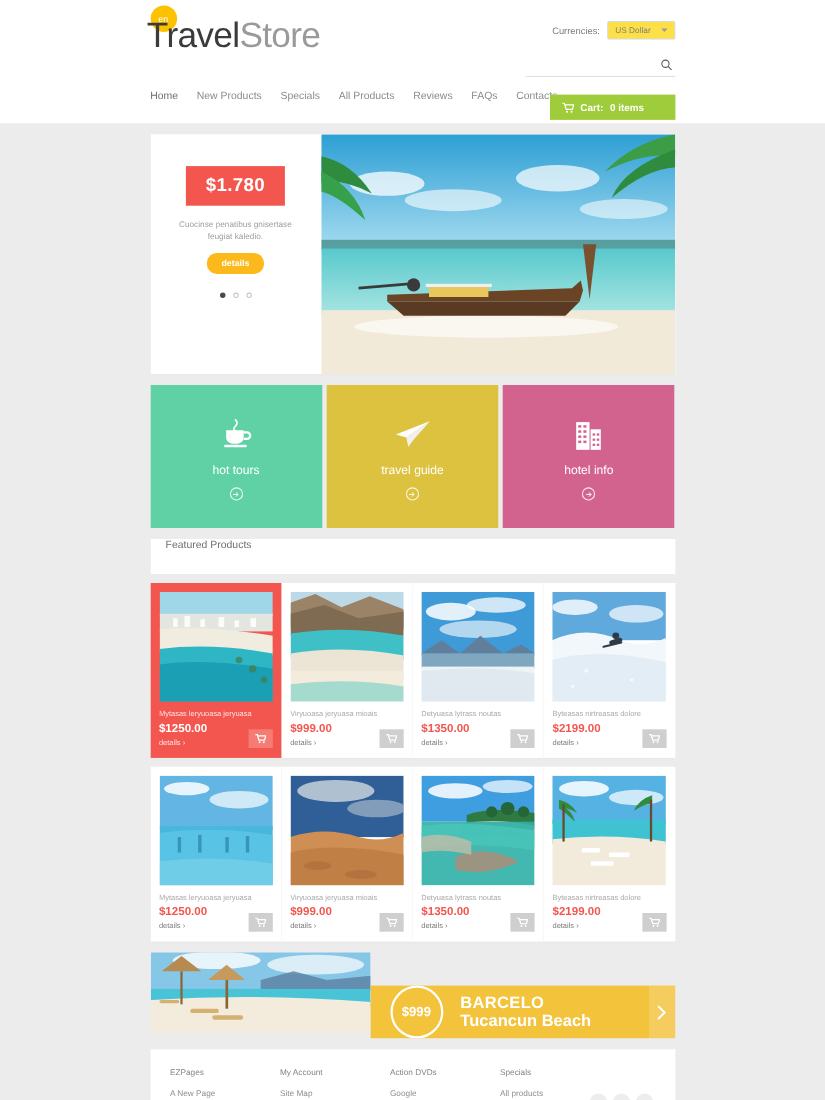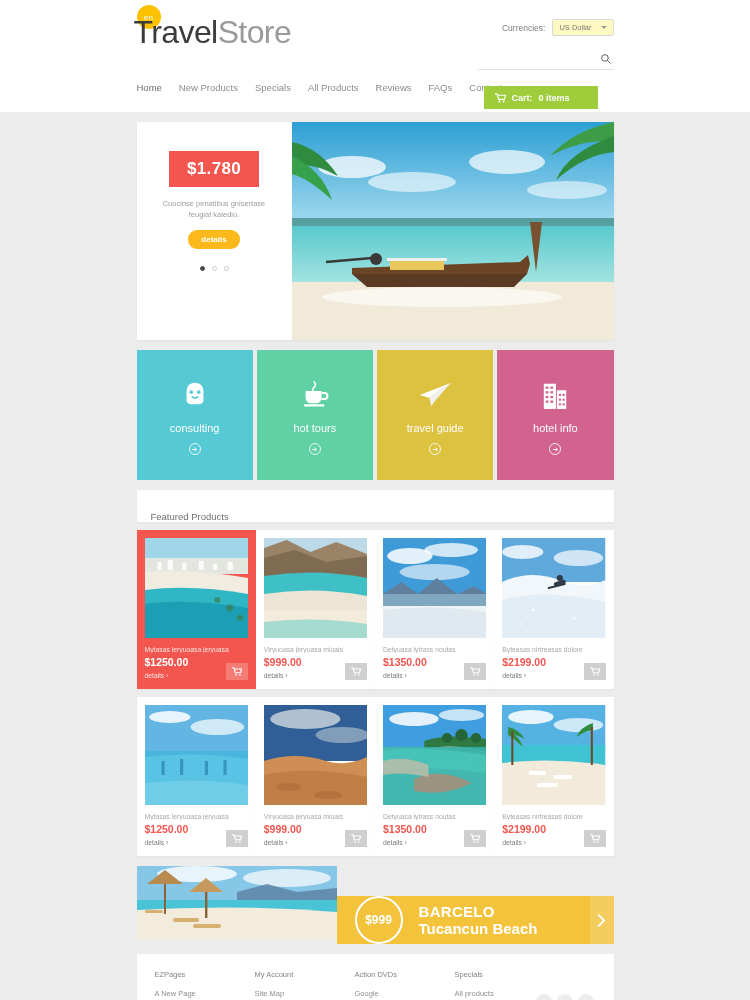--- a/index.html
+++ b/index.html
@@ -32,36 +32,36 @@
   .nav { position: absolute; left: 0px; top: 82px; display: flex; gap: 17px; }
   .nav a { font-size: 9.5px; color: #8c8c8c; text-decoration: none; white-space: nowrap; }
   .nav a:first-child { color: #6f6f6f; }
 
   .currency-row {
     position: absolute; right: 0px; top: 19px;
     display: flex; align-items: center; gap: 7px;
   }
   .currency-label { font-size: 8.5px; color: #7c7c7c; }
   .currency-select {
-    border: 1px solid #d9d9d9; background: #fef9c3; border-radius: 2px;
+    border: 1px solid #d9d9d9; background: #fde047; border-radius: 2px;
     height: 17px; padding: 0 6px; display: flex; align-items: center; gap: 9px;
     font-size: 7.5px; color: #7c7c7c;
   }
   .caret { width: 0; height: 0; border-left: 3px solid transparent; border-right: 3px solid transparent; border-top: 3.5px solid #9b9b9b; }
 
   .search-box {
     position: absolute; right: 0px; top: 48px; width: 136px; height: 22px;
     border-bottom: 1px solid #e2e2e2;
     display: flex; align-items: center; justify-content: flex-end;
   }
   .search-input { border: 0; outline: none; font-size: 9px; color: #8a8a8a; width: 110px; background: transparent; }
   .search-icon { width: 12px; height: 12px; margin-right: 2px; color: #5a5a5a; }
 
   .cart-btn {
-    position: absolute; right: 16px; top: 86px;
+    position: absolute; right: 0px; top: 86px;
     width: 114px; height: 23px; background: #9ecc3b; color: #fff;
     display: flex; align-items: center; gap: 6px; padding-left: 11px;
     font-size: 9px; font-weight: bold; border: 0; cursor: pointer;
   }
   .cart-btn .cart-amount { font-weight: bold; }
   .cart-btn .cart-word { font-weight: bold; }
 
   
   .content { width: 477px; margin: 0 auto; padding-top: 10px; }
 
@@ -101,21 +101,21 @@
   .tile-icon { height: 34px; display: flex; align-items: flex-end; justify-content: center; }
   .tile-label { font-size: 11px; margin-top: 13px; }
   .tile-arrow {
     margin-top: 9px; width: 12px; height: 12px; border-radius: 50%;
     border: 1px solid rgba(255,255,255,.85);
     display: flex; align-items: center; justify-content: center;
   }
 
   
   .section-head {
-    margin-top: 10px; background: #fff; height: 32px; display: flex; align-items: flex-end;
+    margin-top: 10px; background: #fff; height: 32px; display: flex; align-items: flex-start;
     padding-left: 14px; font-size: 9.5px; color: #6f6f6f;
     box-shadow: 0 1px 2px rgba(0,0,0,.04);
   }
 
   
   .product-row { display: flex; margin-top: 8px; }
   .card {
     flex: 1; background: #fff; padding: 8px 8px 10px 8px; position: relative;
     box-shadow: 0 1px 2px rgba(0,0,0,.04);
   }
@@ -263,36 +263,20 @@
           <path d="M0 20 q28 6 46 34 q-26 -14 -46 -10 Z" fill="#2f8b3e"></path>
           <path d="M0 34 q30 14 40 44 q-24 -22 -40 -26 Z" fill="#36a04a"></path>
           <path d="M322 0 q-40 8 -64 34 q34 -18 64 -14 Z" fill="#3d9c46"></path>
           <path d="M322 14 q-46 16 -58 44 q30 -26 58 -28 Z" fill="#2f8b3e"></path>
         </svg>
       </div>
     </div>
 
     <div class="tiles">
 
-      <div class="tile" style="background:#55c9d4">
-        <div class="tile-icon">
-          <svg width="30" height="30" viewBox="0 0 32 32">
-            <path d="M16 4c-6 0-9 4-9 10v9c0 2 2 4 5 4h8c3 0 5-2 5-4v-9c0-6-3-10-9-10z" fill="#fff"></path>
-            <circle cx="12" cy="14" r="1.9" fill="#55c9d4"></circle>
-            <circle cx="20" cy="14" r="1.9" fill="#55c9d4"></circle>
-            <path d="M13 19q3 2.5 6 0" stroke="#55c9d4" stroke-width="1.7" fill="none" stroke-linecap="round"></path>
-          </svg>
-        </div>
-        <div class="tile-label">consulting</div>
-        <div class="tile-arrow">
-          <svg width="7" height="7" viewBox="0 0 8 8">
-              <path d="M1 4h5M4 1.8 6.2 4 4 6.2" stroke="#fff" stroke-width="1" fill="none"></path>
-            </svg>
-        </div>
-      </div>
 
       <div class="tile" style="background:#5fd1a5">
         <div class="tile-icon">
           <svg width="32" height="32" viewBox="0 0 34 34">
             <path d="M7 15h17v7a6 6 0 0 1-6 6h-5a6 6 0 0 1-6-6z" fill="#fff"></path>
             <path d="M24 17h3a3.2 3.2 0 0 1 0 6.4h-3" fill="none" stroke="#fff" stroke-width="2.2"></path>
             <rect x="5" y="29" width="22" height="2.4" rx="1.2" fill="#fff"></rect>
             <path d="M16 5q3 3 0 6 q-3 3 0 5" stroke="#fff" stroke-width="1.6" fill="none" stroke-linecap="round"></path>
           </svg>
         </div>

